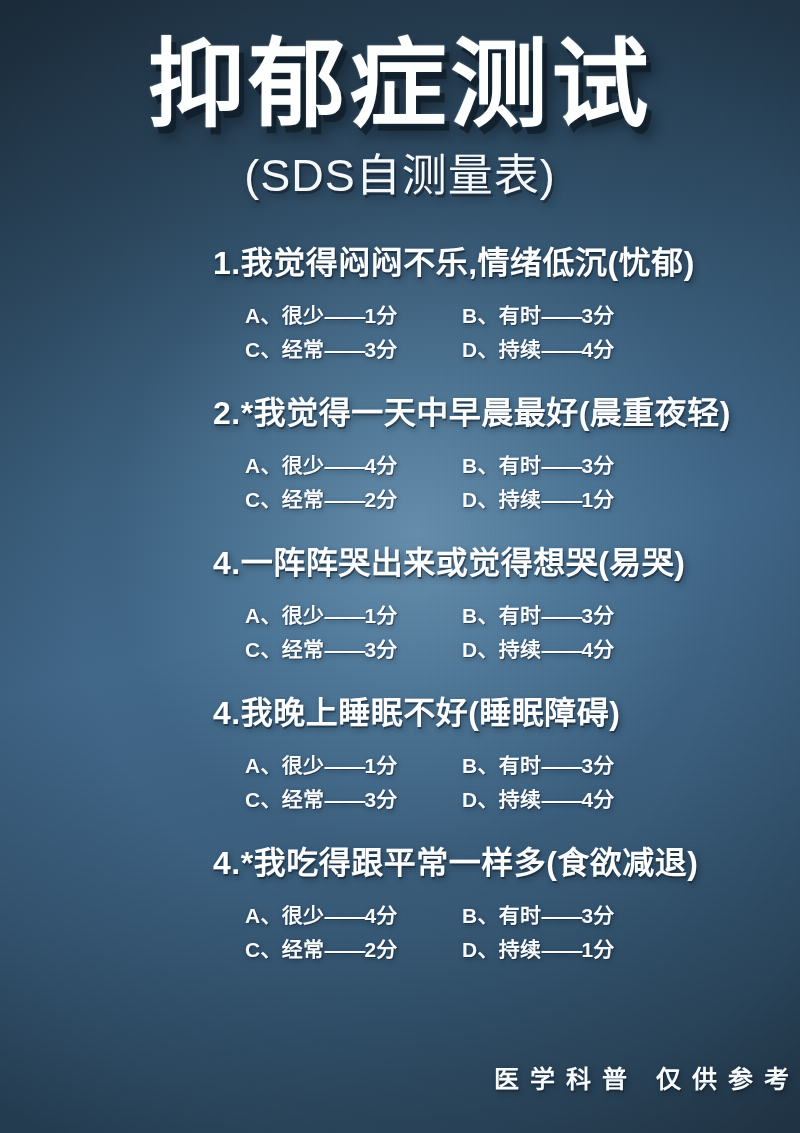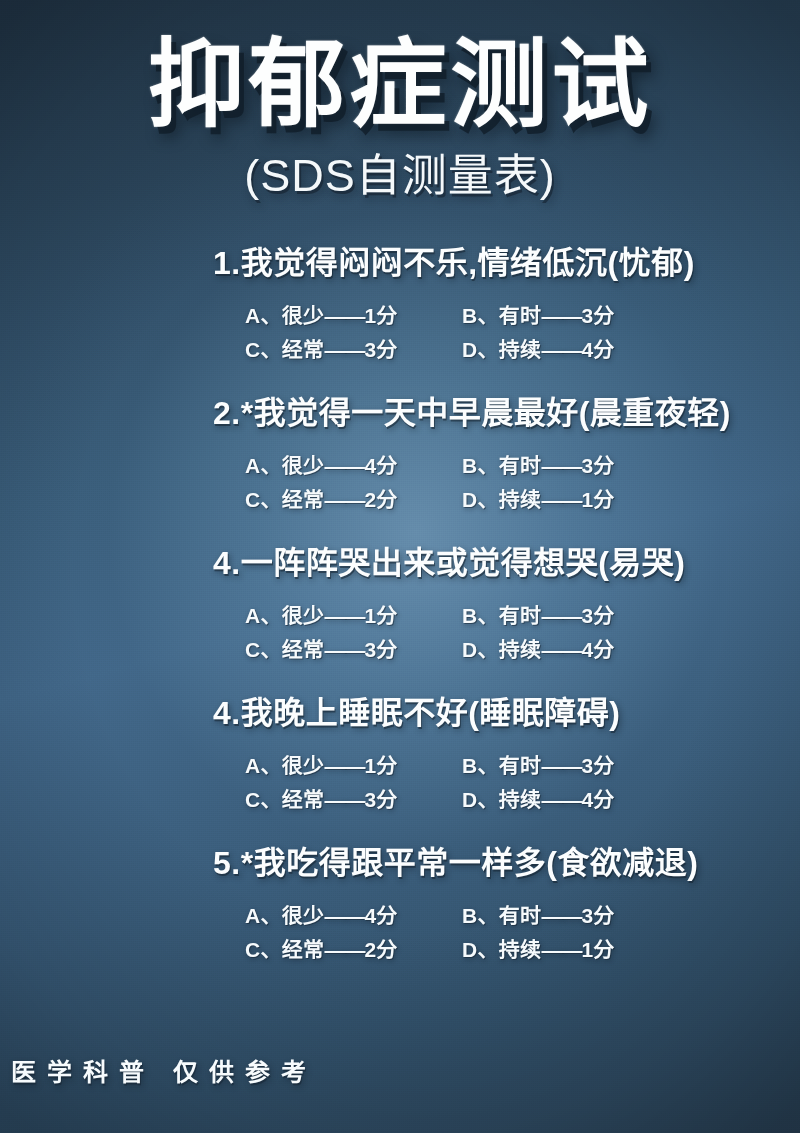--- a/index.html
+++ b/index.html
@@ -138,22 +138,22 @@
       1px 2px 5px rgba(10,18,28,0.38);
   }
   .option .opt-letter { margin-right: 0; }
   .option .opt-dash   { letter-spacing: -1px; }
 
   
   .footer {
     position: absolute;
     left: 0;
     right: 0;
-    bottom: 45px;
-    text-align: left;
+    bottom: 38px;
+    text-align: right;
   }
   .footer-text {
     display: inline-block;
     font-size: 25px;
     font-weight: 700;
     color: #f7fbfd;
     letter-spacing: 11px;
     text-indent: 11px;
     text-shadow:
       1px 2px 0 rgba(20,34,48,0.5),
@@ -239,21 +239,21 @@
           <div class="option">
             <span class="opt-letter">C、</span><span class="opt-label">经常</span><span class="opt-dash">——</span><span class="opt-score">3分</span>
           </div>
           <div class="option">
             <span class="opt-letter">D、</span><span class="opt-label">持续</span><span class="opt-dash">——</span><span class="opt-score">4分</span>
           </div>
         </div>
       </div>
 
       <div class="question-block">
-        <div class="question-text">5.*我吃得跟平常一样多(食欲减退)</div>
+        <div class="question-text">4.*我吃得跟平常一样多(食欲减退)</div>
         <div class="options">
           <div class="option">
             <span class="opt-letter">A、</span><span class="opt-label">很少</span><span class="opt-dash">——</span><span class="opt-score">4分</span>
           </div>
           <div class="option">
             <span class="opt-letter">B、</span><span class="opt-label">有时</span><span class="opt-dash">——</span><span class="opt-score">3分</span>
           </div>
           <div class="option">
             <span class="opt-letter">C、</span><span class="opt-label">经常</span><span class="opt-dash">——</span><span class="opt-score">2分</span>
           </div>

